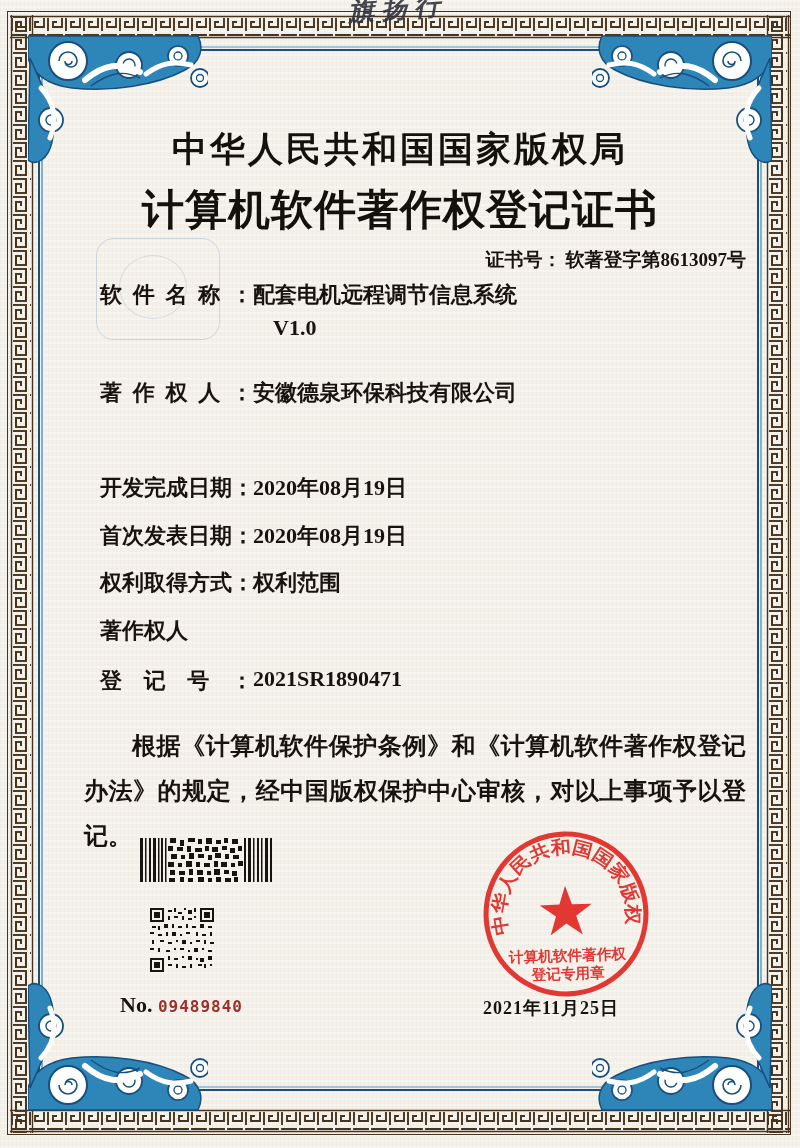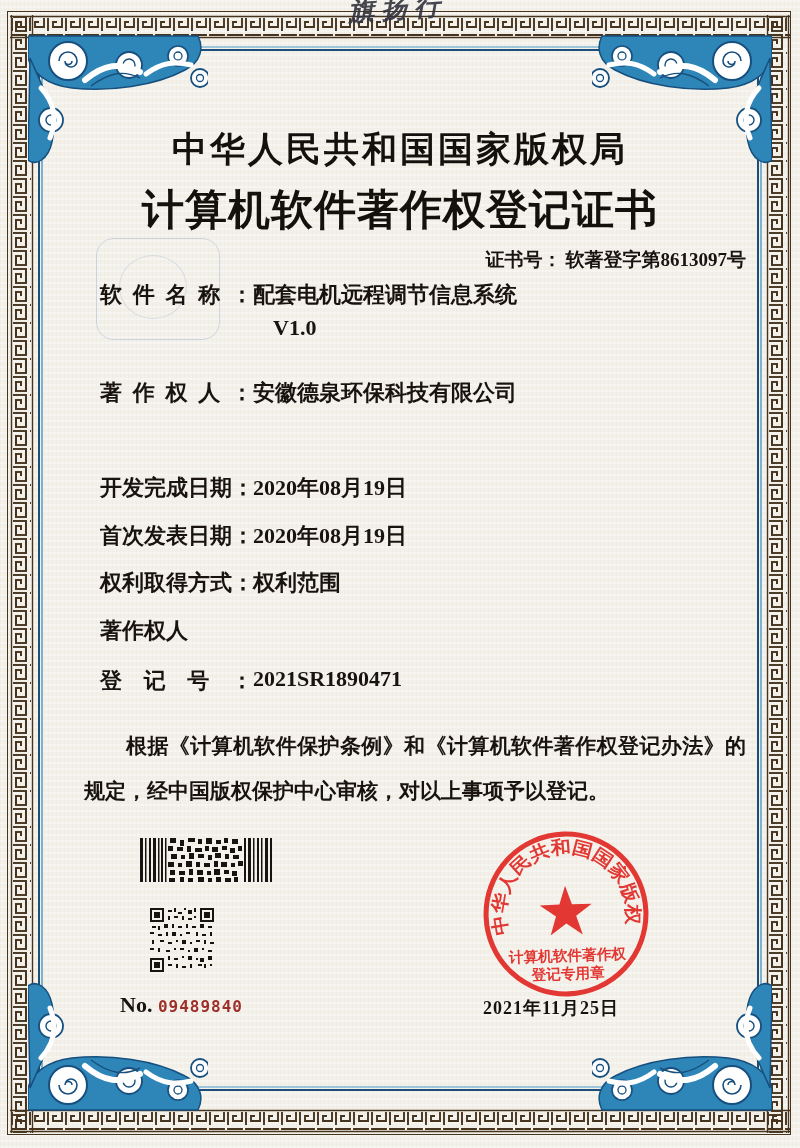--- a/index.html
+++ b/index.html
@@ -41,21 +41,21 @@
   
   .ghost{position:absolute;left:96px;top:238px;width:122px;height:100px;border:1px solid rgba(110,150,195,.30);
     border-radius:18px;}
   .ghost .c{position:absolute;left:22px;top:16px;width:66px;height:62px;border:1px solid rgba(110,150,195,.22);border-radius:50%;}
   
   .frow{position:absolute;left:100px;display:flex;font-size:22px;font-weight:700;color:#18130e;white-space:nowrap;}
   .frow .lbl{display:inline-block;width:153px;text-align:justify;text-align-last:justify;text-justify:inter-character;}
   .frow .val{display:inline-block;}
   .v2{position:absolute;left:237px;font-size:22px;font-weight:700;color:#18130e;margin-left:36px;}
   
-  .statement{position:absolute;left:84px;top:724px;width:662px;font-size:21px;font-weight:700;color:#18130e;
+  .statement{position:absolute;left:84px;top:724px;width:662px;font-size:24px;font-weight:700;color:#18130e;
     line-height:45px;text-indent:2em;text-align:justify;}
   
   .barcode{position:absolute;left:140px;top:838px;width:132px;height:44px;}
   .qrcode{position:absolute;left:148px;top:906px;width:68px;height:68px;}
   .serial{position:absolute;left:120px;top:992px;font-size:22px;font-weight:700;color:#18130e;white-space:nowrap;}
   .serial .num{color:#9e2f28;font-family:"DejaVu Sans Mono",monospace;font-size:16px;letter-spacing:1px;font-weight:700;}
   .issue-date{position:absolute;left:483px;top:996px;font-size:18px;font-weight:700;color:#15110d;letter-spacing:1px;z-index:6;}
   .seal{position:absolute;left:480px;top:828px;width:172px;height:172px;z-index:5;transform:rotate(-2deg);opacity:.93;}
 </style>
 </head>

